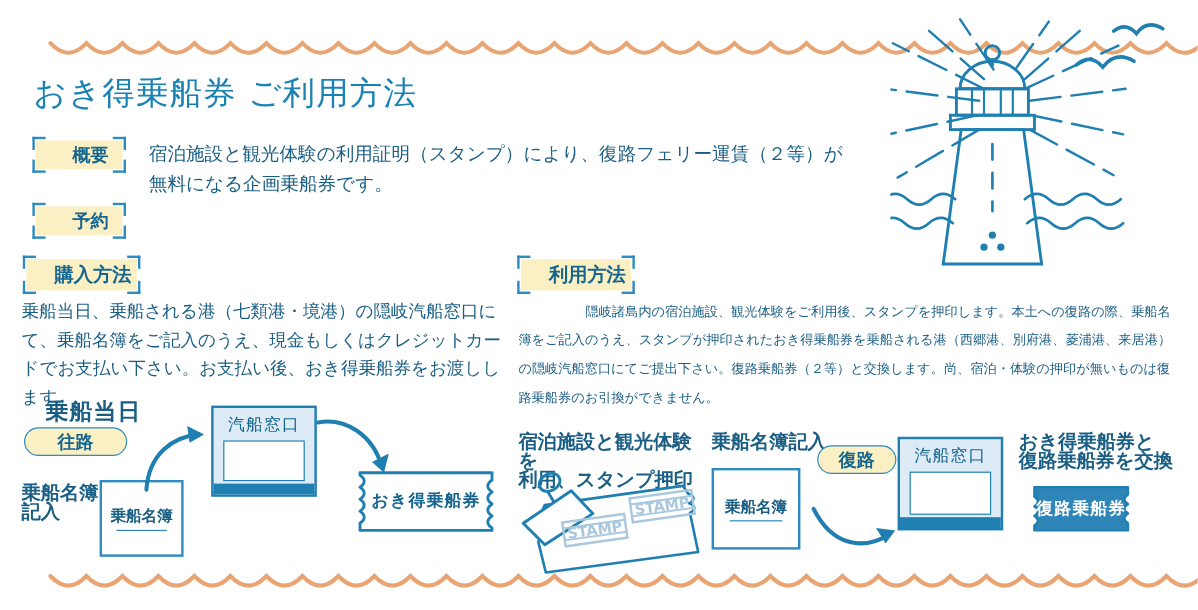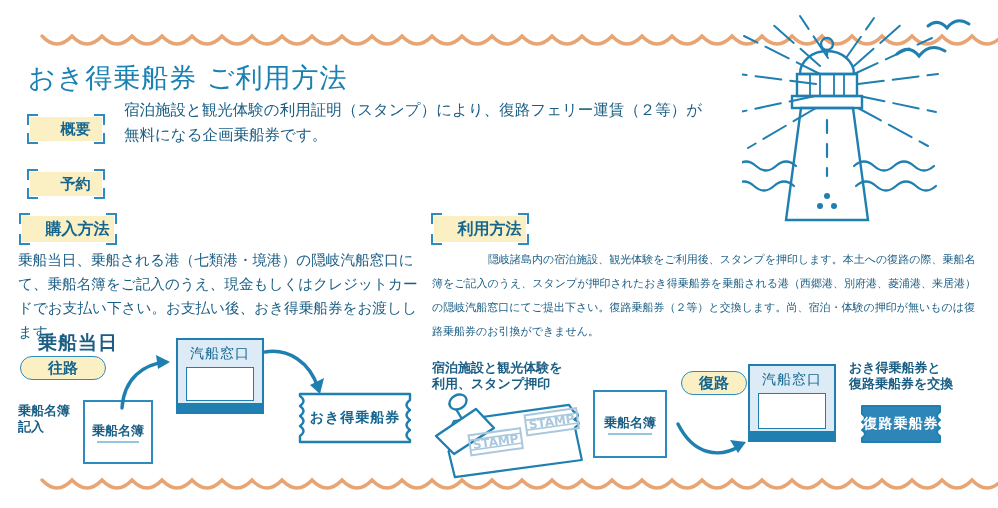--- a/index.html
+++ b/index.html
@@ -44,33 +44,33 @@
   .chip-yoyaku{left:30px;top:172px;width:72px;height:24px;font-size:15px;}
   .chip-kounyu{left:22px;top:216px;width:92px;height:26px;font-size:16px;}
   .chip-riyou {left:434px;top:216px;width:92px;height:26px;font-size:16px;}
 
   
   .para{
     position:absolute;color:#1B5E84;
     font-size:15.5px;line-height:25px;
     letter-spacing:0px;
   }
-  .para-gaiyou{left:124px;top:98px;width:580px;}
+  .para-gaiyou{left:124px;top:116px;width:580px;font-family:Liberation Serif, serif;}
   .para-yoyaku{left:124px;top:170px;width:580px;}
   .para-kounyu{left:18px;top:248px;width:406px;font-size:14.6px;line-height:24px;}
   .para-riyou {left:432px;top:248px;width:548px;font-size:11px;line-height:24px;text-indent:56px;}
 
   .uline{
     border-bottom:2px solid #2E8BC0;
     padding-bottom:1px;
   }
 
   
   .flow-label{
-    position:absolute;color:#1B5E84;font-size:13px;line-height:16px;font-weight:bold;
+    position:absolute;color:#1B5E84;font-size:16px;line-height:16px;font-weight:bold;
   }
 
   .heading-day{
     position:absolute;left:18px;top:330px;
     font-size:19px;font-weight:bold;color:#1B5E84;letter-spacing:1px;margin-left:20px;
   }
   .pill{
     position:absolute;
     background:#FBF0C4;border:1.8px solid #2E8BC0;border-radius:13px;
     color:#15658F;font-weight:bold;font-size:15px;
@@ -310,20 +310,21 @@
       <text x="64" y="54" text-anchor="middle" font-size="12" font-weight="bold" fill="#A9C8DE" font-family="'DejaVu Sans',sans-serif">STAMP</text>
     </g>
     <g transform="rotate(-8 118 32)">
       <rect x="94" y="20" width="52" height="20" fill="none" stroke="#A9C8DE" stroke-width="2"></rect>
       <line x1="94" y1="25" x2="146" y2="25" stroke="#A9C8DE" stroke-width="1.6"></line>
       <line x1="94" y1="35" x2="146" y2="35" stroke="#A9C8DE" stroke-width="1.6"></line>
       <text x="120" y="34" text-anchor="middle" font-size="12" font-weight="bold" fill="#A9C8DE" font-family="'DejaVu Sans',sans-serif">STAMP</text>
     </g>
   </svg>
 
+  <div class="flow-label" style="left:593px;top:360px;width:130px;">乗船名簿記入</div>
 
   <div class="formbox formbox-ret">
     <div class="cap">乗船名簿</div>
   </div>
 
   <div class="pill pill-return">復路</div>
 
   <svg class="arrow arrow-c" viewBox="0 0 78 50">
     <path d="M2,10 C18,42 44,44 64,32" fill="none" stroke="#1F7FB0" stroke-width="3.4" stroke-linecap="round"></path>
     <path d="M70,28 L54,26 L62,39 Z" fill="#1F7FB0"></path>

